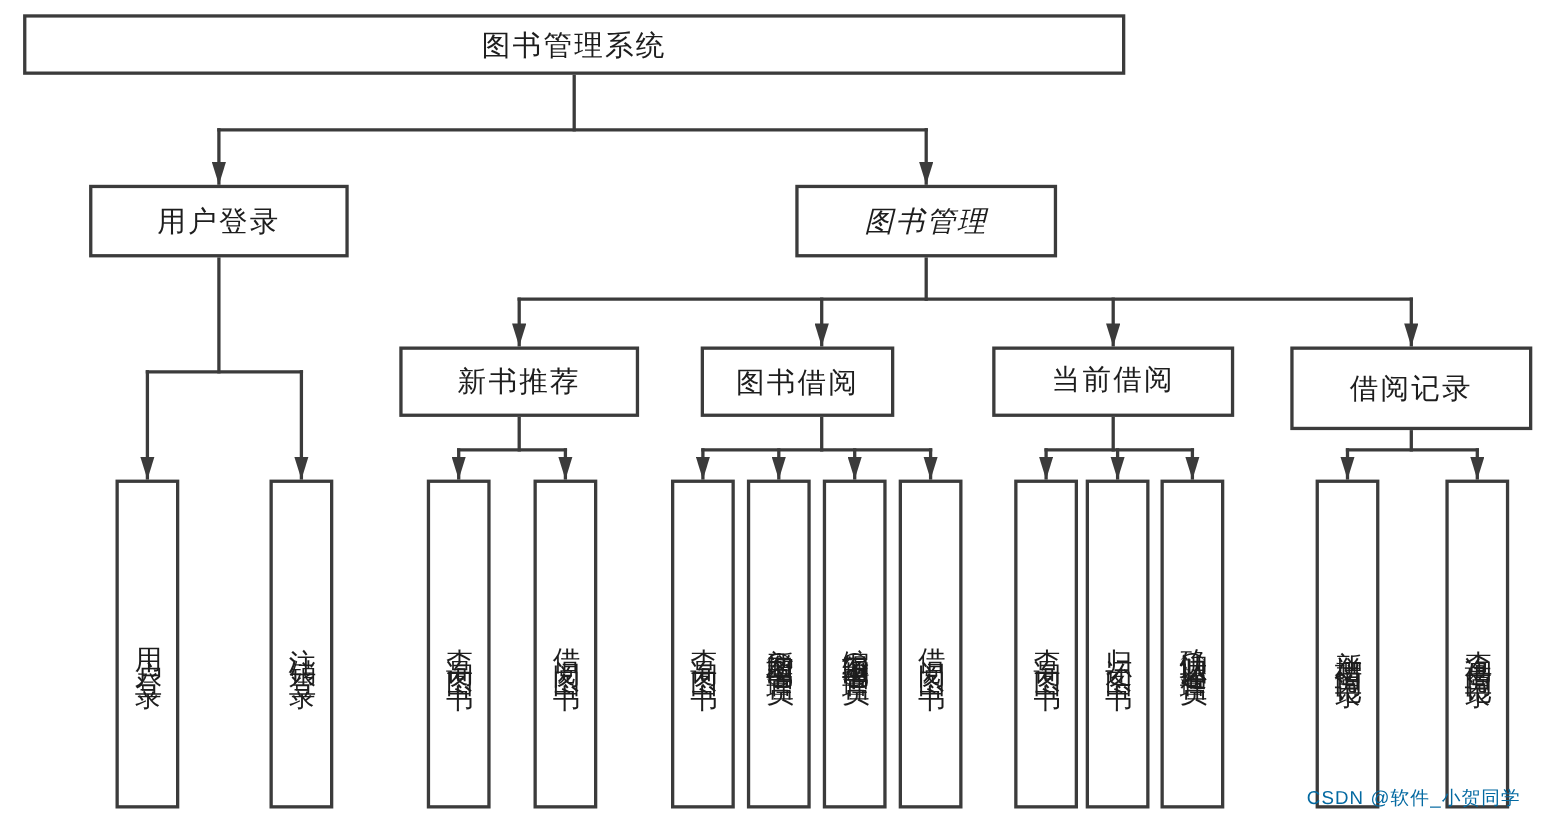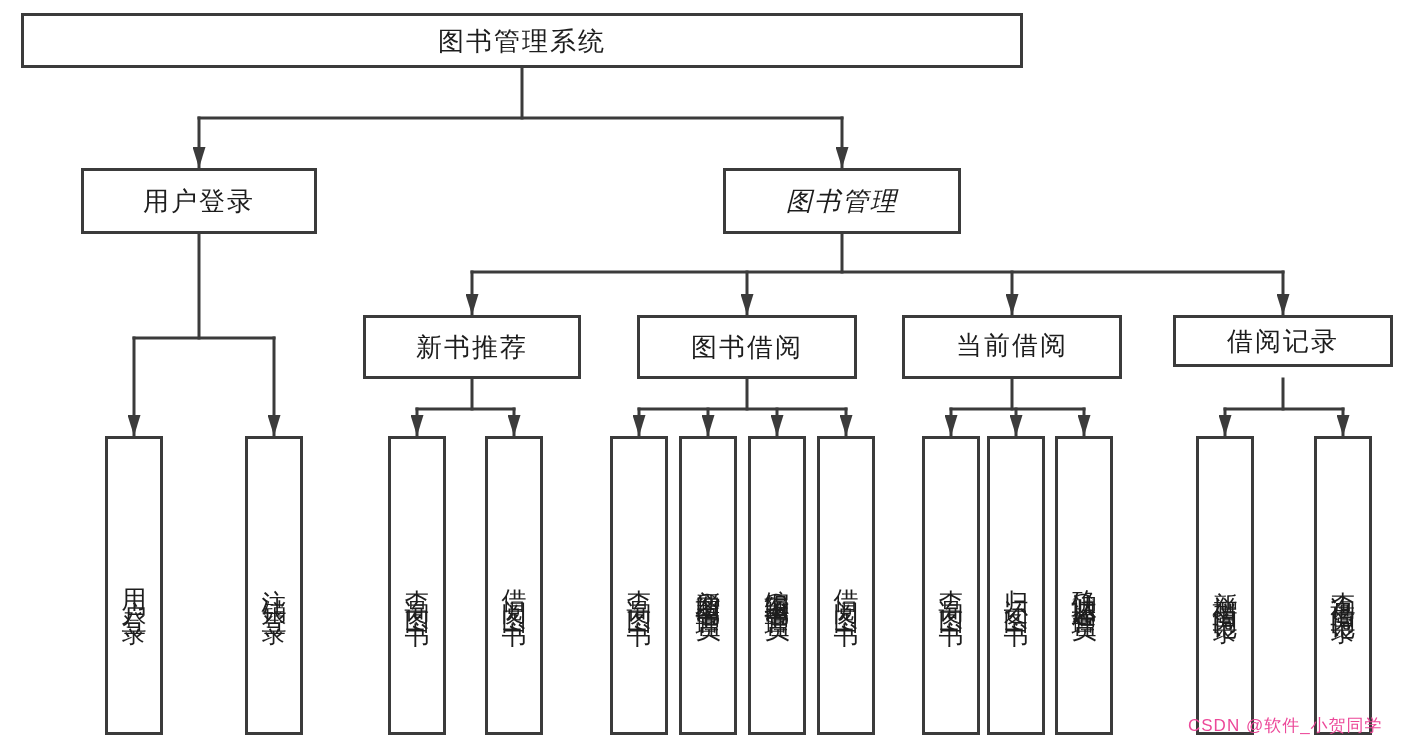--- a/index.html
+++ b/index.html
@@ -43,21 +43,21 @@
     white-space: nowrap;
   }
   .sp4 { letter-spacing: 11px; padding-top: 11px; }
   .sp6 { letter-spacing: 6px;  padding-top: 6px; }
   .sp9 { letter-spacing: 4px;  padding-top: 4px; }
   #watermark {
     position: absolute;
     left: 1188px;
     top: 714px;
     font-size: 17px;
-    color: #ec4899;
+    color: #0369a1;
     white-space: nowrap;
     z-index: 9;
     letter-spacing: 1px;
   }
 </style>
 </head>
 <body>
 
 <div id="stage">
 
@@ -127,30 +127,30 @@
     <span class="hlabel">图书管理系统</span>
   </div>
 
   <div class="box" style="left:81px; top:168px; width:236px; height:66px;">
     <span class="hlabel">用户登录</span>
   </div>
   <div class="box" style="left:723px; top:168px; width:238px; height:66px;font-style:italic;">
     <span class="hlabel">图书管理</span>
   </div>
 
-  <div class="box" style="left:363px; top:315px; width:218px; height:64px;">
+  <div class="box" style="left:363px; top:315px; width:218px; height:64px;font-family:Liberation Serif, serif;">
     <span class="hlabel">新书推荐</span>
   </div>
-  <div class="box" style="left:637px; top:315px; width:220px; height:64px;">
+  <div class="box" style="left:637px; top:315px; width:176px; height:64px;">
     <span class="hlabel">图书借阅</span>
   </div>
   <div class="box" style="left:902px; top:315px; width:220px; height:64px;font-family:Liberation Mono, monospace;">
     <span class="hlabel">当前借阅</span>
   </div>
-  <div class="box" style="left:1173px; top:315px; width:220px; height:52px;">
+  <div class="box" style="left:1173px; top:315px; width:220px; height:76px;">
     <span class="hlabel">借阅记录</span>
   </div>
 
   <div class="box vbox" style="left:105px; top:436px;">
     <span class="vlabel sp4">用户登录</span>
   </div>
   <div class="box vbox" style="left:245px; top:436px;">
     <span class="vlabel sp4">注销登录</span>
   </div>
 

